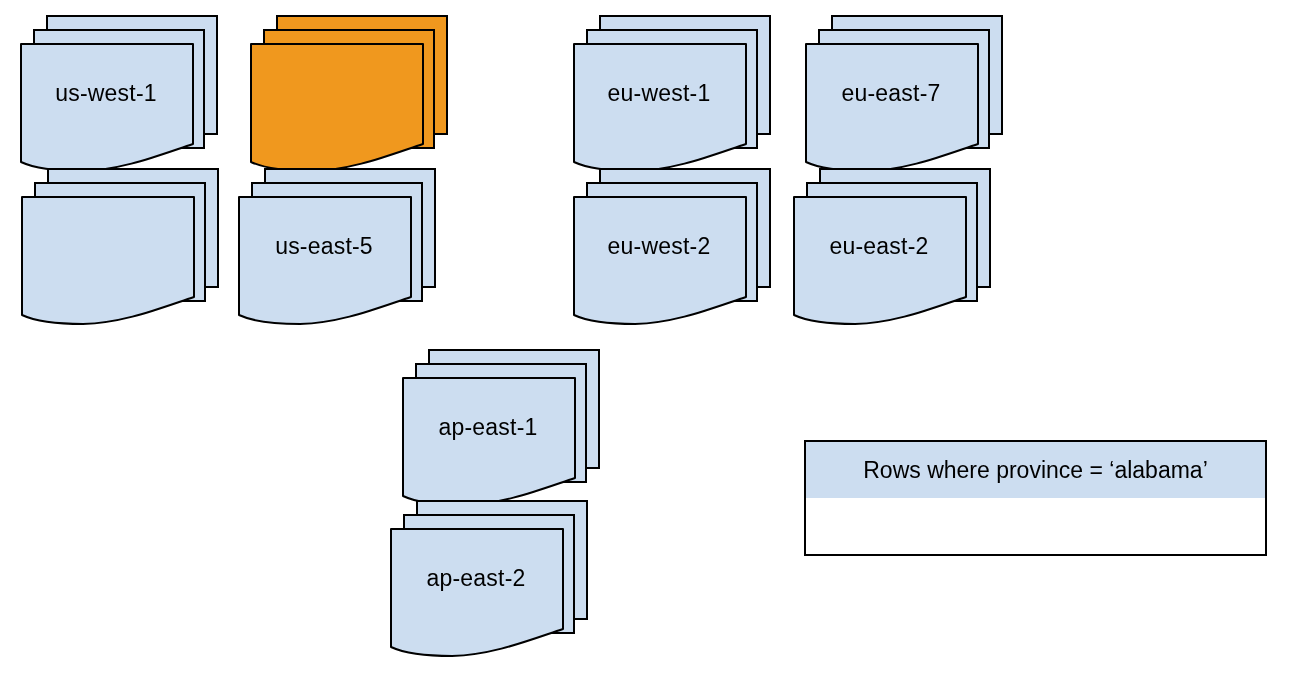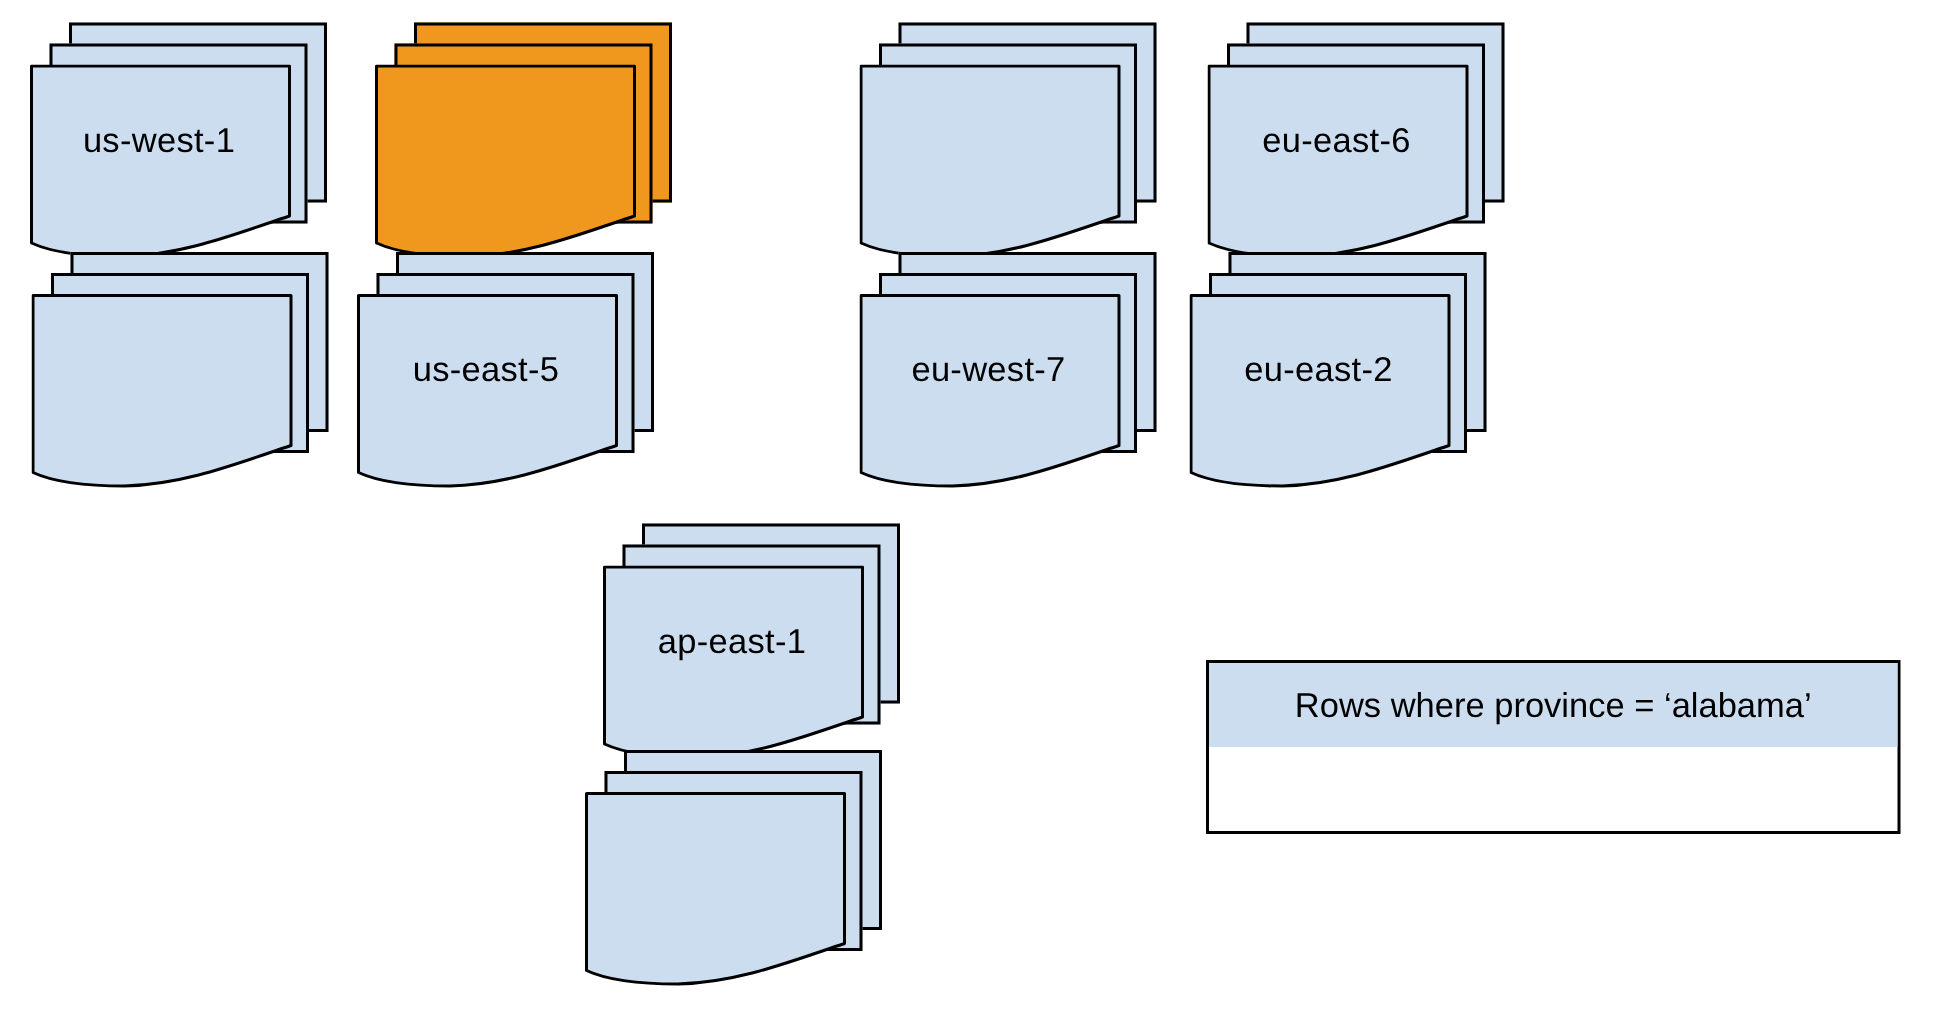--- a/index.html
+++ b/index.html
@@ -110,29 +110,30 @@
       <path d="M0,0 H172 V100 C136,112 101,126 61,127 C36,127 15,125 0,118 Z"></path>
     </svg>
   </div>
 
   <div class="stack" id="stack-eu-west-1">
     <div class="sheet back2"></div>
     <div class="sheet back1"></div>
     <svg class="doc-front" viewBox="-1 -1 175 131" aria-hidden="true">
       <path d="M0,0 H172 V100 C136,112 101,126 61,127 C36,127 15,125 0,118 Z"></path>
     </svg>
+    <div class="stack-label">eu-west-1</div>
   </div>
 
   <div class="stack" id="stack-eu-east-1">
     <div class="sheet back2"></div>
     <div class="sheet back1"></div>
     <svg class="doc-front" viewBox="-1 -1 175 131" aria-hidden="true">
       <path d="M0,0 H172 V100 C136,112 101,126 61,127 C36,127 15,125 0,118 Z"></path>
     </svg>
-    <div class="stack-label">eu-east-6</div>
+    <div class="stack-label">eu-east-7</div>
   </div>
 
   <div class="stack" id="stack-us-west-2">
     <div class="sheet back2"></div>
     <div class="sheet back1"></div>
     <svg class="doc-front" viewBox="-1 -1 175 131" aria-hidden="true">
       <path d="M0,0 H172 V100 C136,112 101,126 61,127 C36,127 15,125 0,118 Z"></path>
     </svg>
   </div>
 
@@ -144,21 +145,21 @@
     </svg>
     <div class="stack-label">us-east-5</div>
   </div>
 
   <div class="stack" id="stack-eu-west-2">
     <div class="sheet back2"></div>
     <div class="sheet back1"></div>
     <svg class="doc-front" viewBox="-1 -1 175 131" aria-hidden="true">
       <path d="M0,0 H172 V100 C136,112 101,126 61,127 C36,127 15,125 0,118 Z"></path>
     </svg>
-    <div class="stack-label">eu-west-7</div>
+    <div class="stack-label">eu-west-2</div>
   </div>
 
   <div class="stack" id="stack-eu-east-2">
     <div class="sheet back2"></div>
     <div class="sheet back1"></div>
     <svg class="doc-front" viewBox="-1 -1 175 131" aria-hidden="true">
       <path d="M0,0 H172 V100 C136,112 101,126 61,127 C36,127 15,125 0,118 Z"></path>
     </svg>
     <div class="stack-label">eu-east-2</div>
   </div>
@@ -171,20 +172,21 @@
     </svg>
     <div class="stack-label">ap-east-1</div>
   </div>
 
   <div class="stack" id="stack-ap-east-2">
     <div class="sheet back2"></div>
     <div class="sheet back1"></div>
     <svg class="doc-front" viewBox="-1 -1 175 131" aria-hidden="true">
       <path d="M0,0 H172 V100 C136,112 101,126 61,127 C36,127 15,125 0,118 Z"></path>
     </svg>
+    <div class="stack-label">ap-east-2</div>
   </div>
 
   <div class="legend">
     <div class="legend-row legend-row--blue">
       <span>Rows where province = ‘alabama’</span>
     </div>
   </div>
 
 </div>
 

